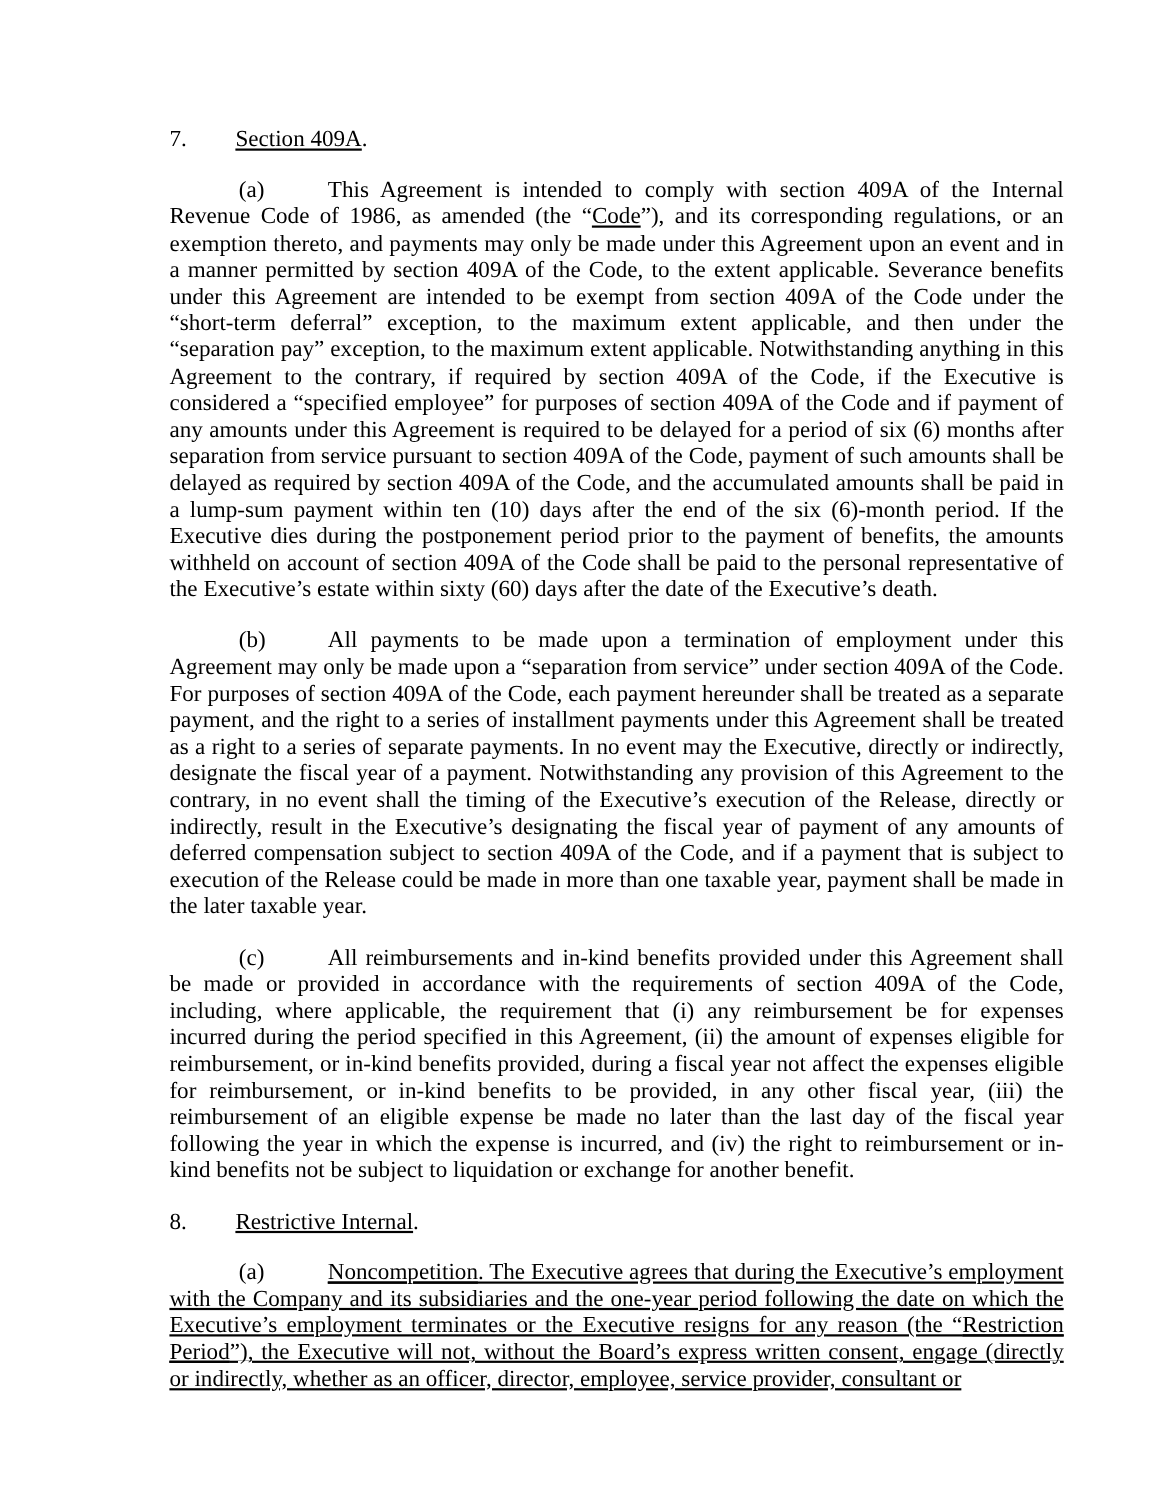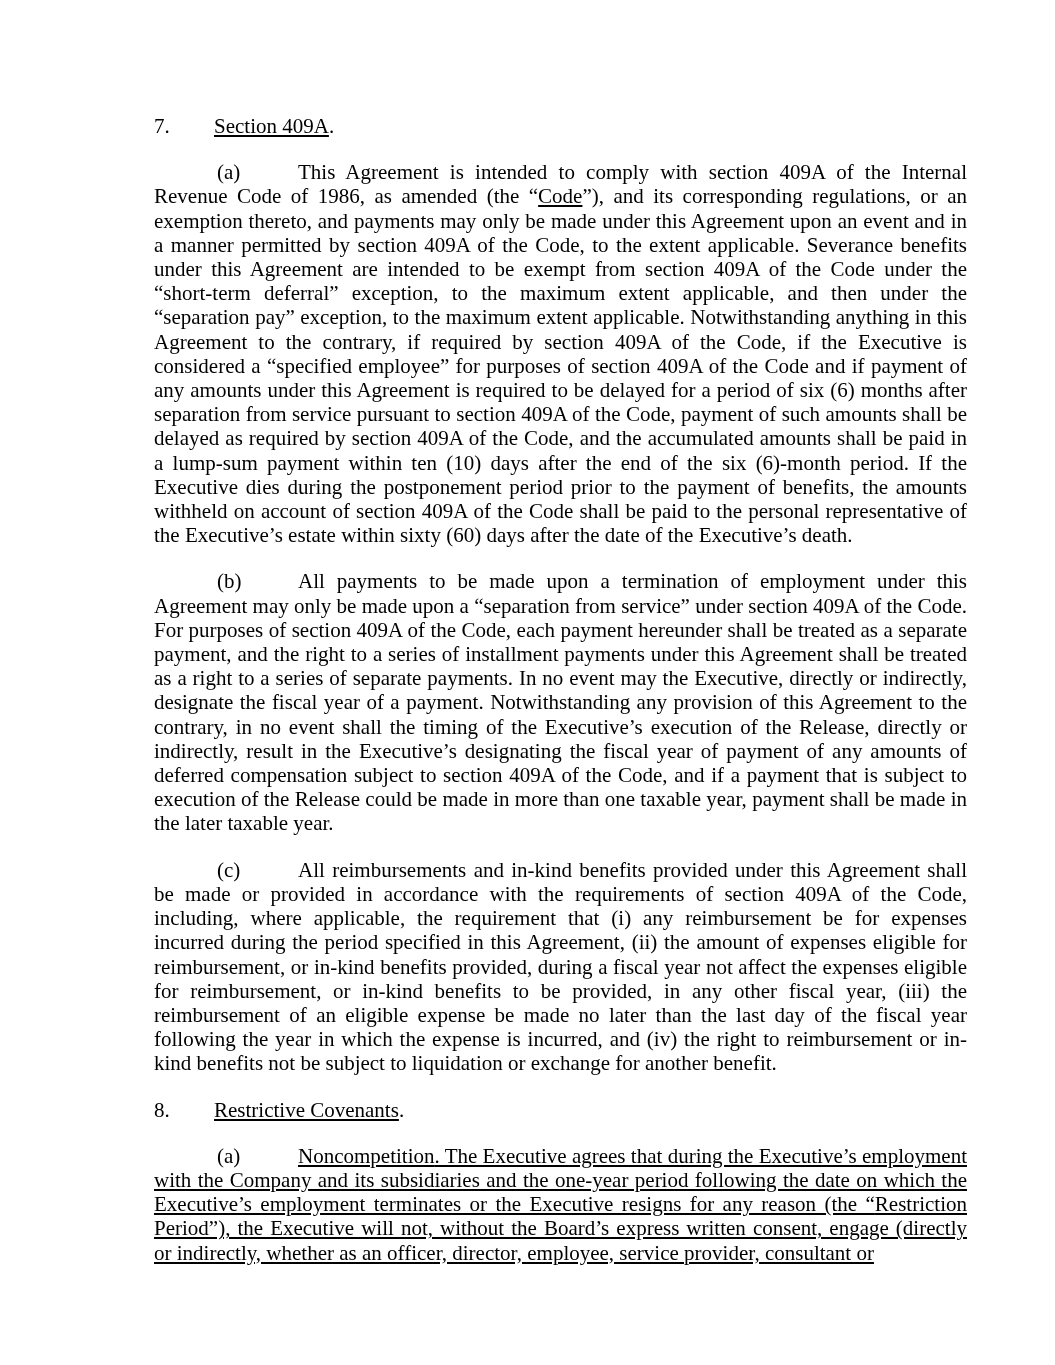--- a/index.html
+++ b/index.html
@@ -55,17 +55,17 @@
 <div class="page">
 
   <p class="heading"><span class="num">7.</span><span class="u">Section 409A</span><span>.</span></p>
 
   <p class="para"><span class="plabel">(a)</span><span>This Agreement is intended to comply with section 409A of the Internal Revenue Code of 1986, as amended (the “</span><span class="u">Code</span><span>”), and its corresponding regulations, or an exemption thereto, and payments may only be made under this Agreement upon an event and in a manner permitted by section 409A of the Code, to the extent applicable. Severance benefits under this Agreement are intended to be exempt from section 409A of the Code under the “short-term deferral” exception, to the maximum extent applicable, and then under the “separation pay” exception, to the maximum extent applicable. Notwithstanding anything in this Agreement to the contrary, if required by section 409A of the Code, if the Executive is considered a “specified employee” for purposes of section 409A of the Code and if payment of any amounts under this Agreement is required to be delayed for a period of six (6) months after separation from service pursuant to section 409A of the Code, payment of such amounts shall be delayed as required by section 409A of the Code, and the accumulated amounts shall be paid in a lump-sum payment within ten (10) days after the end of the six (6)-month period. If the Executive dies during the postponement period prior to the payment of benefits, the amounts withheld on account of section 409A of the Code shall be paid to the personal representative of the Executive’s estate within sixty (60) days after the date of the Executive’s death.</span></p>
 
   <p class="para"><span class="plabel">(b)</span><span>All payments to be made upon a termination of employment under this Agreement may only be made upon a “separation from service” under section 409A of the Code. For purposes of section 409A of the Code, each payment hereunder shall be treated as a separate payment, and the right to a series of installment payments under this Agreement shall be treated as a right to a series of separate payments. In no event may the Executive, directly or indirectly, designate the fiscal year of a payment. Notwithstanding any provision of this Agreement to the contrary, in no event shall the timing of the Executive’s execution of the Release, directly or indirectly, result in the Executive’s designating the fiscal year of payment of any amounts of deferred compensation subject to section 409A of the Code, and if a payment that is subject to execution of the Release could be made in more than one taxable year, payment shall be made in the later taxable year.</span></p>
 
   <p class="para"><span class="plabel">(c)</span><span>All reimbursements and in-kind benefits provided under this Agreement shall be made or provided in accordance with the requirements of section 409A of the Code, including, where applicable, the requirement that (i) any reimbursement be for expenses incurred during the period specified in this Agreement, (ii) the amount of expenses eligible for reimbursement, or in-kind benefits provided, during a fiscal year not affect the expenses eligible for reimbursement, or in-kind benefits to be provided, in any other fiscal year, (iii) the reimbursement of an eligible expense be made no later than the last day of the fiscal year following the year in which the expense is incurred, and (iv) the right to reimbursement or in-kind benefits not be subject to liquidation or exchange for another benefit.</span></p>
 
-  <p class="heading"><span class="num">8.</span><span class="u">Restrictive Covenants</span><span>.</span></p>
+  <p class="heading"><span class="num">8.</span><span class="u">Restrictive Internal</span><span>.</span></p>
 
   <p class="para last"><span class="plabel">(a)</span><span class="u">Noncompetition</span><span>. The Executive agrees that during the Executive’s employment with the Company and its subsidiaries and the one-year period following the date on which the Executive’s employment terminates or the Executive resigns for any reason (the “</span><span class="u">Restriction Period</span><span>”), the Executive will not, without the Board’s express written consent, engage (directly or indirectly, whether as an officer, director, employee, service provider, consultant or</span></p>
 
 </div>
 
 </body></html>

